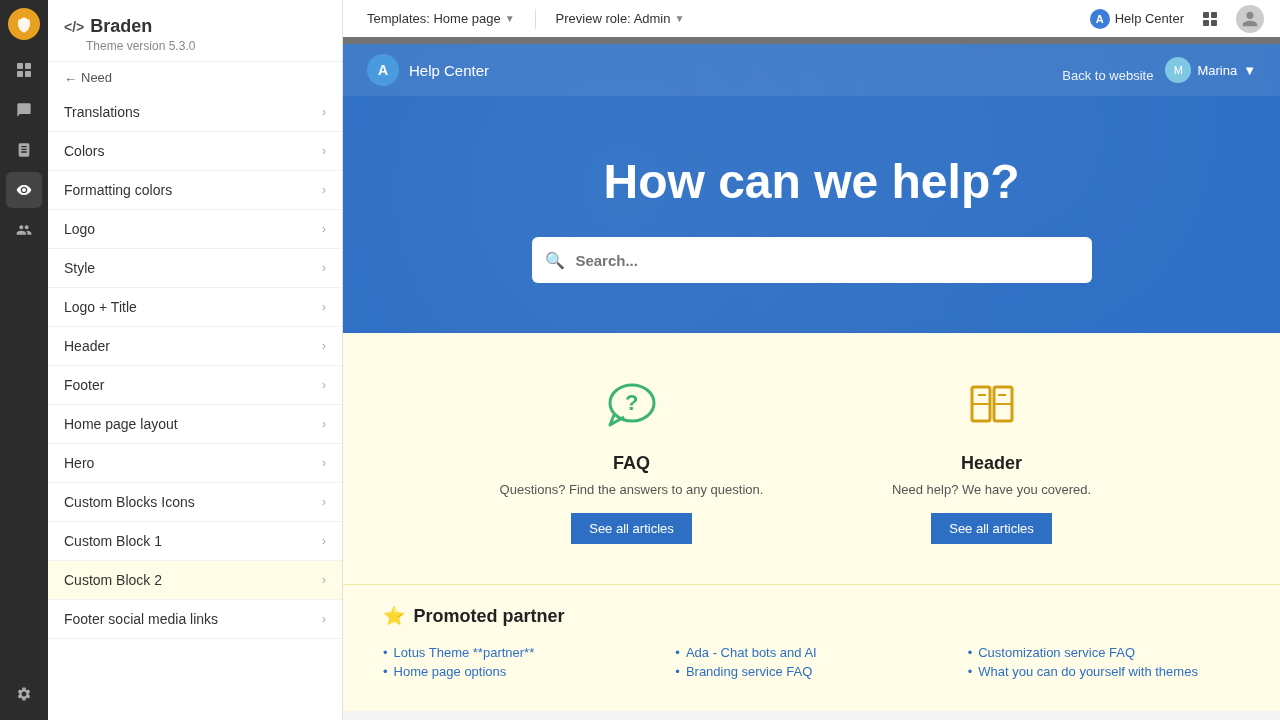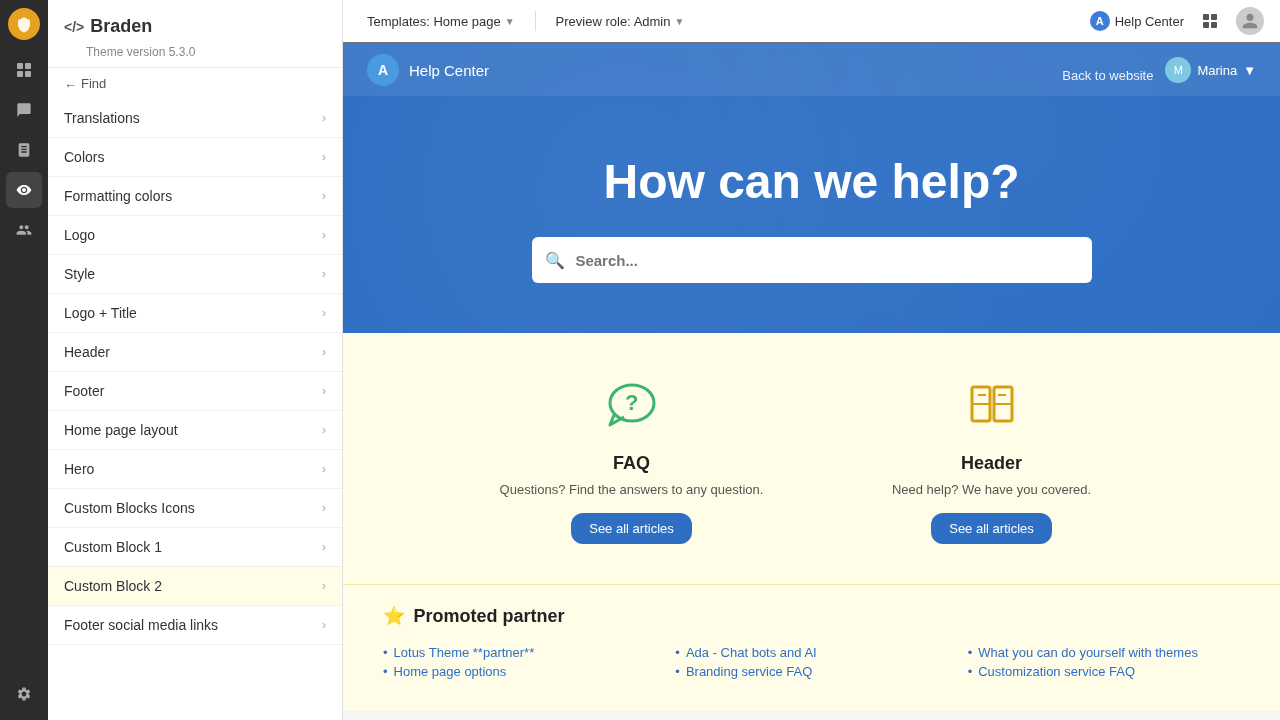--- a/index.html
+++ b/index.html
@@ -65,21 +65,21 @@
       align-items: center;
       gap: 6px;
     }
     .sidebar-theme-name .code-icon {
       color: #555;
       font-size: 14px;
     }
     .sidebar-theme-version {
       font-size: 12px;
       color: #888;
-      margin-top: 8px;
+      margin-top: 2px;
       padding-left: 22px;
     }
     .sidebar-back {
       display: flex;
       align-items: center;
       gap: 4px;
       color: #555;
       font-size: 13px;
       padding: 8px 16px;
       cursor: pointer;
@@ -110,21 +110,21 @@
       flex: 1;
       display: flex;
       flex-direction: column;
       overflow: hidden;
     }
 
     
     .topbar {
       height: 44px;
       background: #fff;
-      border-bottom: 2px solid #737373;
+      border-bottom: 7px solid #737373;
       display: flex;
       align-items: center;
       padding: 0 16px;
       gap: 12px;
     }
     .topbar-left {
       display: flex;
       align-items: center;
       gap: 8px;
       flex: 1;
@@ -331,21 +331,21 @@
     .hc-category-desc {
       font-size: 13px;
       color: #555;
       margin-bottom: 16px;
     }
     .hc-btn {
       display: inline-block;
       background: #2e6fc4;
       color: white;
       padding: 8px 18px;
-      border-radius: 12px;
+      border-radius: 0;
       font-size: 13px;
       cursor: pointer;
       border: none;
     }
 
     
     .hc-promoted {
       background: #fffde7;
       padding: 20px 40px 30px;
       border-top: 1px solid #eee8a0;
@@ -438,21 +438,21 @@
 <div class="sidebar">
   <div class="sidebar-header">
     <div class="sidebar-theme-name">
       <span class="code-icon">&lt;/&gt;</span>
       <span>Braden</span>
     </div>
     <div class="sidebar-theme-version">Theme version 5.3.0</div>
   </div>
   <a class="sidebar-back">
     <span>←</span>
-    <span>Find</span>
+    <span>Need</span>
   </a>
   <ul class="sidebar-menu">
     <li class="sidebar-menu-item">
       <span>Translations</span>
       <span class="chevron">›</span>
     </li>
     <li class="sidebar-menu-item">
       <span>Colors</span>
       <span class="chevron">›</span>
     </li>
@@ -612,20 +612,20 @@
       <div class="hc-promoted-grid">
         <div>
           <div class="hc-promoted-item">Lotus Theme **partner**</div>
           <div class="hc-promoted-item">Home page options</div>
         </div>
         <div>
           <div class="hc-promoted-item">Ada - Chat bots and AI</div>
           <div class="hc-promoted-item">Branding service FAQ</div>
         </div>
         <div>
+          <div class="hc-promoted-item">Customization service FAQ</div>
           <div class="hc-promoted-item">What you can do yourself with themes</div>
-          <div class="hc-promoted-item">Customization service FAQ</div>
         </div>
       </div>
     </div>
 
   </div>
 </div>
 
 </body></html>

